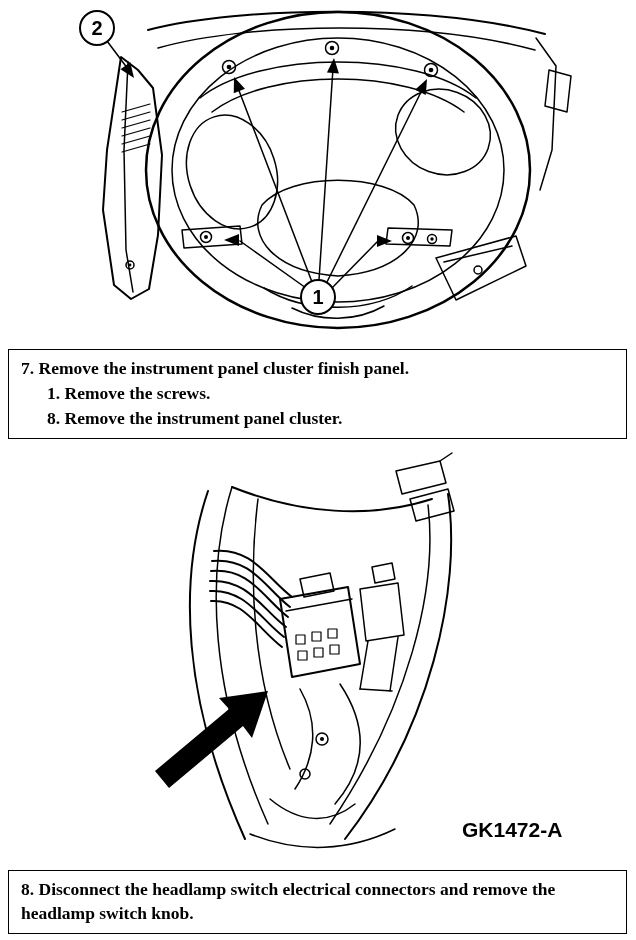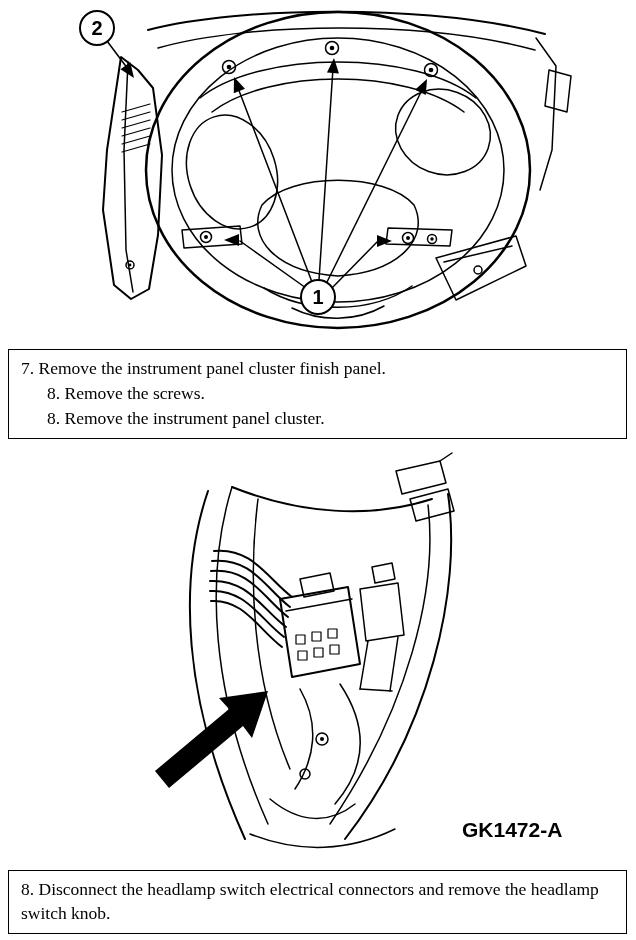--- a/index.html
+++ b/index.html
@@ -19,21 +19,21 @@
   figure.fig { display: block; }
   svg { display: block; }
   .textbox {
     border: 1.5px solid #000;
     margin: 4px 9px 0 8px;
     padding: 6px 10px 7px 12px;
     font-size: 17.5px;
     line-height: 1.42;
     background: #fff;
   }
-  .textbox .line { white-space: normal; }
+  .textbox .line { white-space: normal; font-weight: bold; }
   .indent1 { margin-left: 26px; }
   .box8 { margin-top: 6px; }
   .callout-text {
     font-family: "Liberation Sans", sans-serif;
     font-size: 20px;
     font-weight: 600;
   }
   .part-label {
     font-family: "Liberation Sans", sans-serif;
     font-size: 21px;
@@ -144,21 +144,21 @@
       </g>
       <g>
         <circle cx="318" cy="297" r="17" fill="#fff" stroke-width="2"></circle>
         <text class="callout-text" x="318" y="304" text-anchor="middle" fill="#000" stroke="none">1</text>
       </g>
     </svg>
   </figure>
 
   <div class="textbox">
     <div class="line">7. Remove the instrument panel cluster finish panel.</div>
-    <div class="line indent1">8. Remove the screws.</div>
+    <div class="line indent1">1. Remove the screws.</div>
     <div class="line indent1">8. Remove the instrument panel cluster.</div>
   </div>
 
   <figure class="fig">
     <svg width="636" height="425" viewBox="0 0 636 425" fill="none" stroke="#000" stroke-width="1.5" stroke-linecap="round" stroke-linejoin="round">
 
       <g>
         <path d="M208,52 C178,140 182,260 245,400" stroke-width="2"></path>
         <path d="M232,48 C205,135 210,255 268,385"></path>
         <path d="M232,48 C300,75 370,80 432,60" stroke-width="2"></path>

